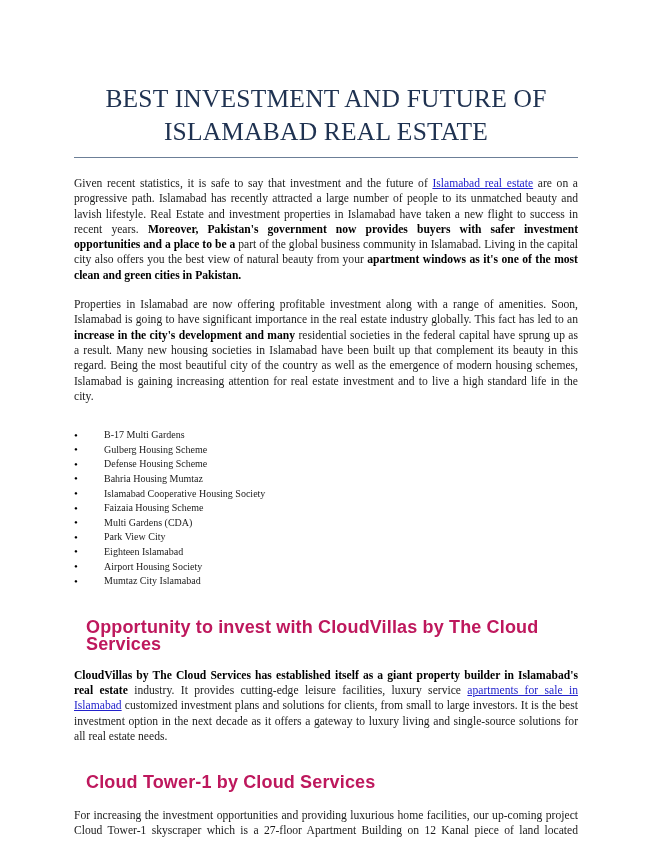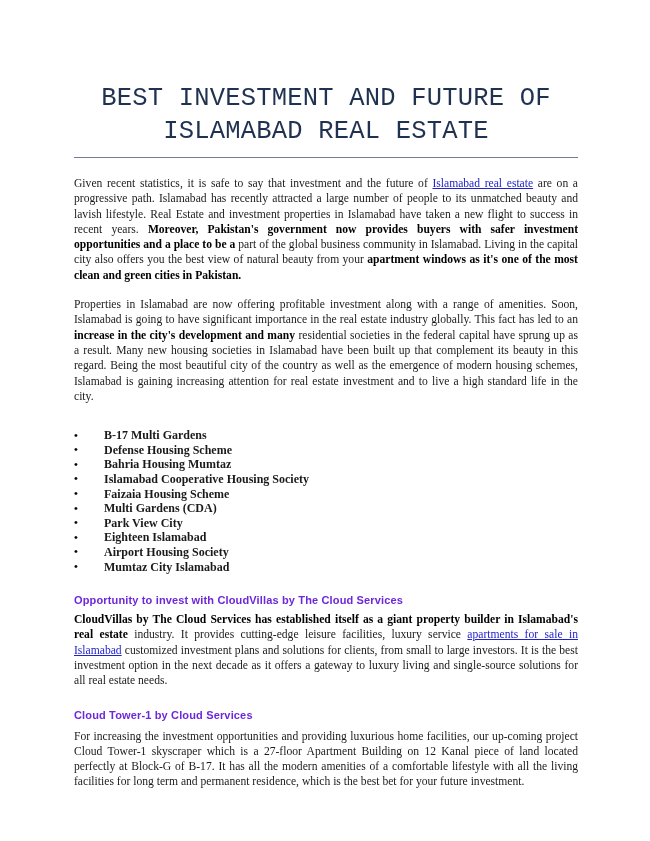--- a/index.html
+++ b/index.html
@@ -24,21 +24,21 @@
   }
   .content {
     position: absolute;
     left: 74px;
     top: 0;
     width: 504px;
   }
   .doc-title {
     margin: 0;
     padding-top: 82px;
-    font-family: Liberation Mono, monospace;
+    font-family: Liberation Serif, serif;
     font-size: 25.5px;
     line-height: 33px;
     font-weight: 400;
     color: #1F3251;
     text-align: center;
     letter-spacing: 0.2px;
   }
   .title-rule {
     margin: 9px 0 0 0;
     height: 0;
@@ -65,41 +65,40 @@
     color: #2222CC;
     text-decoration: underline;
   }
   ul.scheme-list {
     margin: 0;
     padding: 0;
     list-style: none;
   }
   ul.scheme-list li {
     position: relative;
-    font-size: 12px;
+    font-size: 10px;
     line-height: 14.6px;
     padding-left: 30px;
     color: #1a1a1a;
-    font-weight: bold;
   }
   ul.scheme-list li::before {
     content: "\2022";
     position: absolute;
     left: 0px;
     top: -0.5px;
     font-size: 11px;
     color: #000;
   }
   h2.blue-heading {
-    margin: 0;
+    margin: 12px;
     font-family: "Liberation Sans", "DejaVu Sans", sans-serif;
-    font-size: 11px;
+    font-size: 18px;
     line-height: 17px;
     font-weight: bold;
-    color: #6d28d9;
+    color: #be185d;
     letter-spacing: 0.15px;
   }
   .intro-indent { }
 </style>
 </head>
 <body>
 
 <div class="page">
   <div class="content">
 
@@ -114,20 +113,21 @@
 
     <p class="body-para"><span>Properties in Islamabad are now offering profitable investment along with a range of amenities. Soon, Islamabad is going to have significant importance in the real estate industry globally. This fact has led to an </span><span class="b">increase in the city's development and many</span><span> residential societies in the federal capital have sprung up as a result. Many new housing societies in Islamabad have been built up that complement its beauty in this regard. Being the most beautiful city of the country as well as the emergence of modern housing schemes, Islamabad is gaining increasing attention for real estate investment and to live a high standard life in the city.</span></p>
 
     <div class="gap-14"></div>
 
 
     <div class="gap-10"></div>
 
     <ul class="scheme-list">
       <li>B-17 Multi Gardens</li>
+      <li>Gulberg Housing Scheme</li>
       <li>Defense Housing Scheme</li>
       <li>Bahria Housing Mumtaz</li>
       <li>Islamabad Cooperative Housing Society</li>
       <li>Faizaia Housing Scheme</li>
       <li>Multi Gardens (CDA)</li>
       <li>Park View City</li>
       <li>Eighteen Islamabad</li>
       <li>Airport Housing Society</li>
       <li>Mumtaz City Islamabad</li>
     </ul>

